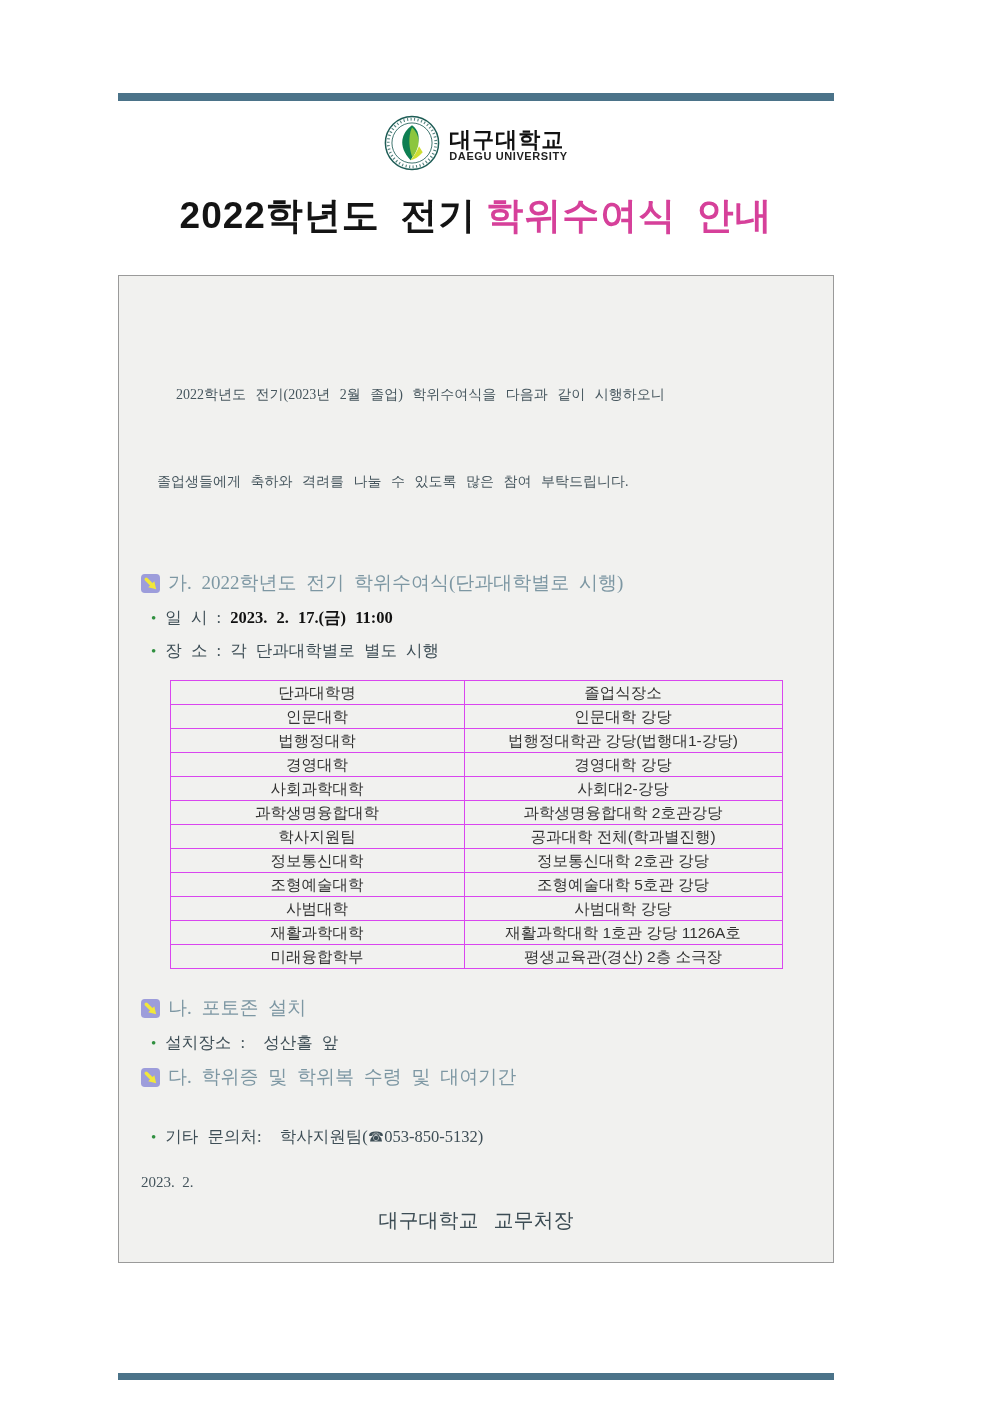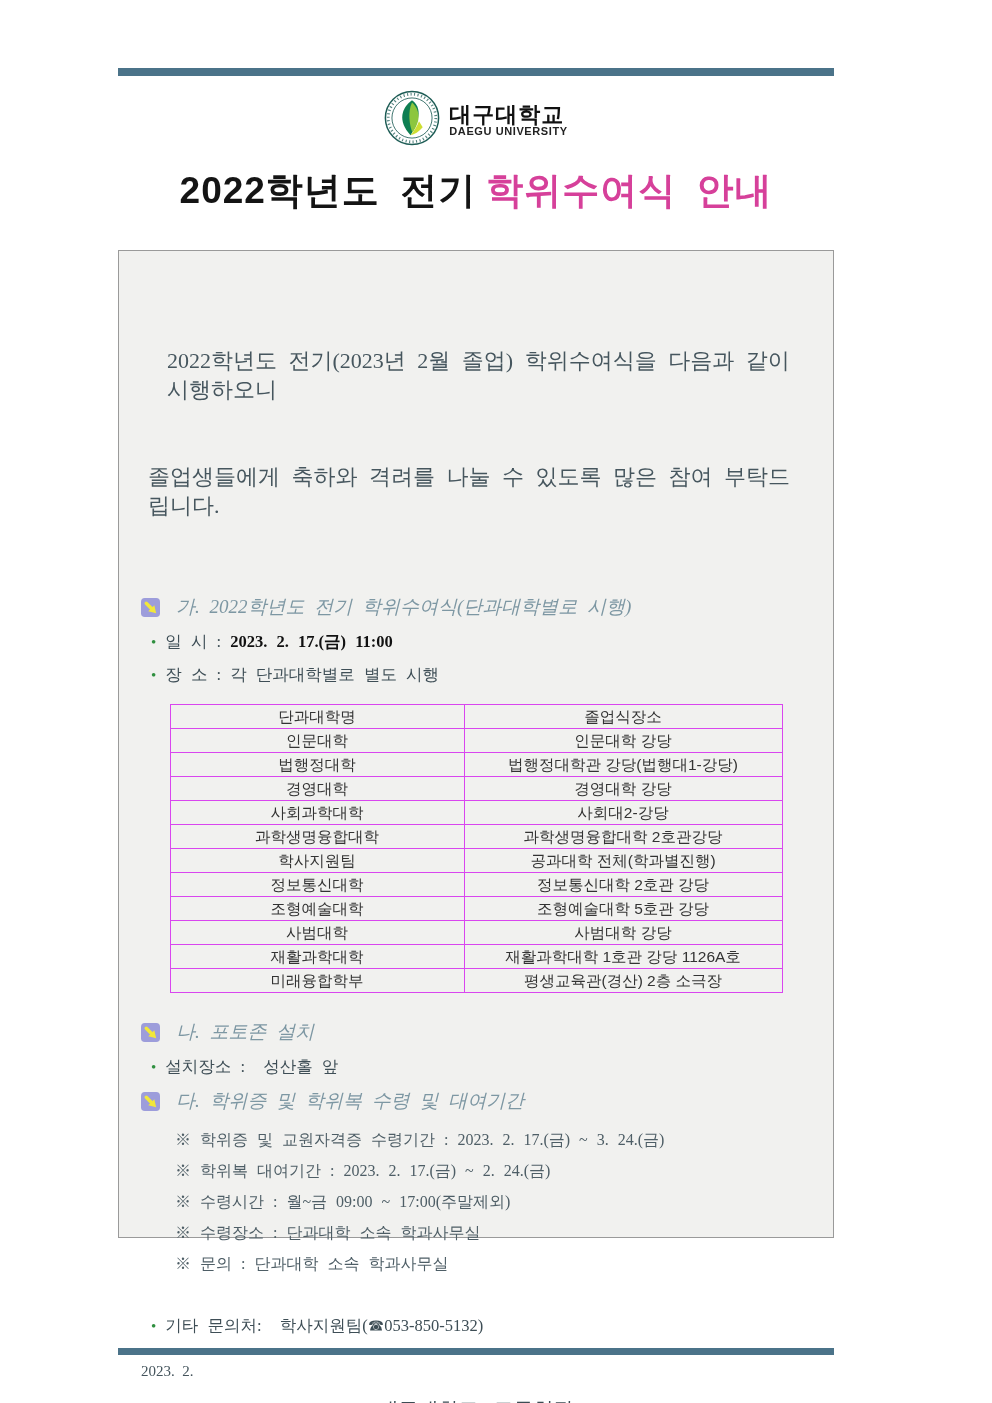--- a/index.html
+++ b/index.html
@@ -1,21 +1,21 @@
 <!DOCTYPE html>
 <html><head>
 <meta charset="utf-8">
 <style>
   * { box-sizing: border-box; }
   html,body { margin:0; padding:0; }
   body {
     width:992px; height:1403px; background:#ffffff; overflow:hidden;
     font-family:"Liberation Serif","DejaVu Serif",serif;
   }
-  .page { width:952px; height:1403px; padding-top:68px; }
+  .page { width:952px; height:1403px; padding-top:93px; }
   .card { width:716px; margin:0 auto; }
 
   .accent-bar { width:716px; background:#4b7389; }
   .accent-bar.top { height:8px; }
   .accent-bar.bottom { height:7px; margin-top:110px; }
 
   
   .header { height:174px; background:#ffffff; text-align:center; }
   .logo-row { display:flex; justify-content:center; align-items:center; gap:9px; padding-top:14px; }
   .logo-text { display:flex; flex-direction:column; align-items:flex-start; line-height:1.05;
@@ -23,26 +23,26 @@
   .logo-ko { font-size:22px; font-weight:bold; color:#111; letter-spacing:1px; }
   .logo-en { font-size:11px; font-weight:bold; color:#222; letter-spacing:0.6px; }
   .title { margin:16px 0 0; font-family:"Liberation Sans","DejaVu Sans",sans-serif;
            font-size:37px; font-weight:bold; color:#141414; letter-spacing:1px; word-spacing:9px; }
   .title .t-pink { color:#d6409a; margin-left:10px;text-align:center; }
 
   
   .content-box { width:716px; height:988px; background:#f1f1ef; border:1px solid #9a9a9a;
                  padding:30px 22px 0; color:#46565e; }
 
-  .intro { margin:7px; font-size:22px; line-height:29px; word-spacing:6px; white-space:pre-wrap; }
+  .intro { margin:16px; font-size:14px; line-height:29px; word-spacing:6px; white-space:pre-wrap; }
   .intro-line { display:block; }
   .intro-line.indent { padding-left:19px; }
 
-  .sec-heading { display:flex; align-items:center; gap:16px; margin-top:16px;
-                 color:#7d97a3; font-size:19px; word-spacing:5px; white-space:pre-wrap;font-style:italic; }
+  .sec-heading { display:flex; align-items:center; gap:8px; margin-top:16px;
+                 color:#7d97a3; font-size:19px; word-spacing:5px; white-space:pre-wrap; }
   .sec-heading.mt-lg { margin-top:26px; }
   .sec-heading.mt-sm { margin-top:10px; }
   .arrow-icon { display:inline-flex; flex:0 0 auto; }
 
   .bullet-line { display:flex; align-items:baseline; margin-top:11px; padding-left:10px;
                  font-size:16.5px; color:#3e4e56; word-spacing:5px; white-space:pre-wrap; }
   .bullet-line .dot { color:#2f8f3f; font-size:15px; margin-right:9px; }
   .bullet-line b { color:#111; }
   .bullet-line.contact { margin-top:36px; }
 
@@ -197,27 +197,20 @@
         <span class="arrow-icon">
           <svg width="19" height="19" viewBox="0 0 20 20" aria-hidden="true">
             <rect x="0" y="0" width="20" height="20" rx="4" fill="#9d9ddb"></rect>
             <path d="M5.5 5.5 L11 11" stroke="#f2e73a" stroke-width="3.6" stroke-linecap="round"></path>
             <path d="M16 16 L7.6 14 L14 7.6 Z" fill="#f2e73a"></path>
           </svg>
         </span>
         <span>다. 학위증 및 학위복 수령 및 대여기간</span>
       </div>
 
-      <div class="notes">
-        <span class="note">※ 학위증 및 교원자격증 수령기간 : 2023. 2. 17.(금) ~ 3. 24.(금)</span>
-        <span class="note">※ 학위복 대여기간 : 2023. 2. 17.(금) ~ 2. 24.(금)</span>
-        <span class="note">※ 수령시간 : 월~금 09:00 ~ 17:00(주말제외)</span>
-        <span class="note">※ 수령장소 : 단과대학 소속 학과사무실</span>
-        <span class="note">※ 문의 : 단과대학 소속 학과사무실</span>
-      </div>
 
       <div class="bullet-line contact">
         <span class="dot">•</span>
         <span>기타 문의처:  학사지원팀(☎053-850-5132)</span>
       </div>
 
       <div class="date-line">2023.  2.</div>
       <div class="sig-line">대구대학교 교무처장</div>
 
     </div>

